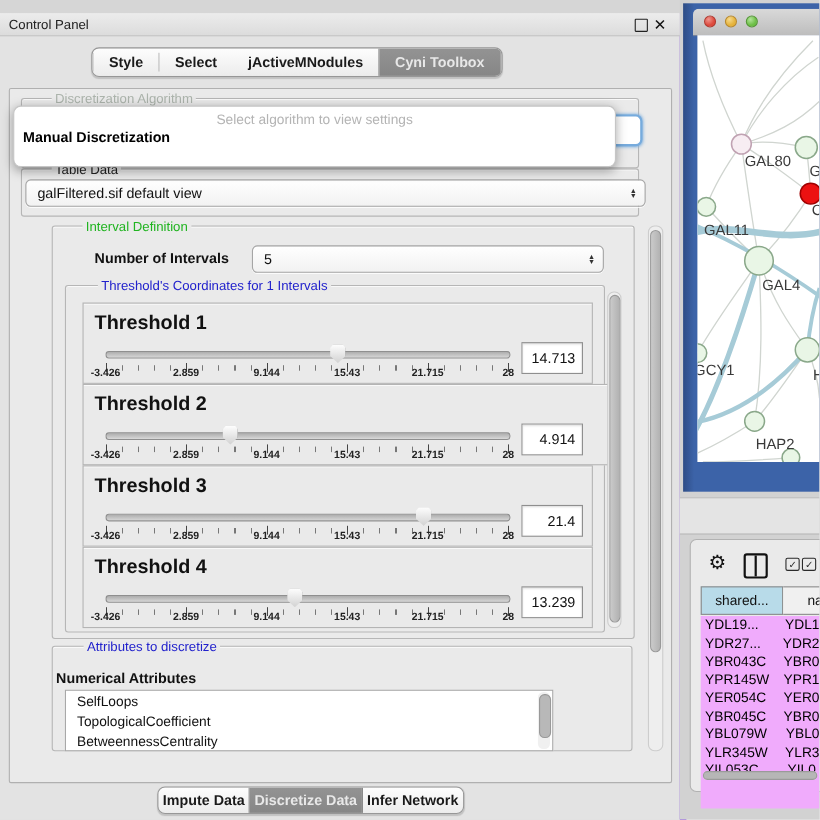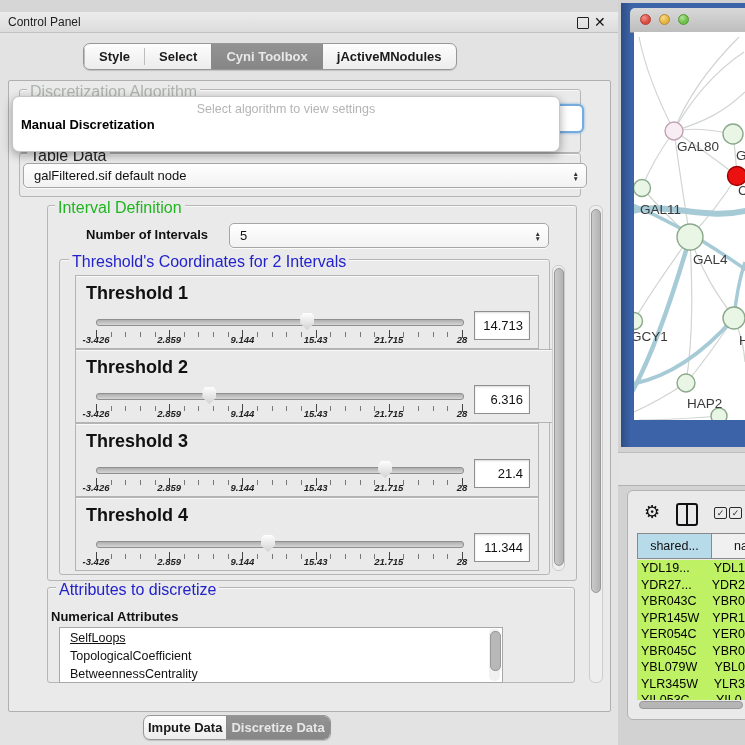--- a/index.html
+++ b/index.html
@@ -21,40 +21,40 @@
   #tabbar{left:83px;top:31px;height:25px;}
   #tabbar .sg{padding:0 14px;}
   #bottombar{left:143px;top:703px;height:23px;}
   #bottombar .sg{padding:0 4px;}
   .nwicon{width:13px;height:15px;margin-right:6px;position:relative;}
   .nwicon i{position:absolute;border-radius:50%;background:#39b54a;border:1px solid #1f7a2d;width:4px;height:4px;}
   .nwicon u{position:absolute;background:#9a9a9a;width:1px;}
   
   #panel{left:8px;top:68px;width:601px;height:630px;background:#eaeaea;border:1px solid #b0b0b0;border-radius:2px;}
   .grp{position:absolute;border:1px solid #b6b6b6;border-radius:3px;box-shadow:inset 0 1px 0 rgba(255,255,255,.7);}
-  .grp-title{position:absolute;font-size:16px;background:#eaeaea;padding:0 3px;white-space:nowrap;}
+  .grp-title{position:absolute;font-size:12px;background:#eaeaea;padding:0 3px;white-space:nowrap;margin-left:20px;}
   .green{color:#21b421;} .blue{color:#2222cc;} .faded{color:#acb4ac;} .dark{color:#222;}
   
   .combo{position:absolute;background:linear-gradient(#ffffff,#f2f2f2);border:1px solid #a6a6a6;border-radius:5px;font-size:13px;color:#111;display:flex;align-items:center;padding-left:10px;box-shadow:0 1px 0 rgba(255,255,255,.8);}
   .stepper{position:absolute;right:7px;top:0;height:100%;display:flex;flex-direction:column;justify-content:center;font-size:6.5px;line-height:5px;color:#333;}
   
   #popup{left:12px;top:84px;width:546px;height:54px;background:#fff;border:1px solid #c6c6c6;border-radius:7px;box-shadow:0 3px 10px rgba(0,0,0,.35);z-index:50;}
   #popup .hd{position:absolute;left:0;top:5px;width:100%;text-align:center;font-size:12.5px;color:#b4b4b4;}
   #popup .it1{position:absolute;left:8px;top:20px;font-size:13px;font-weight:bold;color:#000;}
   #popup .it2{position:absolute;left:8px;top:36px;font-size:13px;color:#000;}
   #combo-frag{left:544px;top:92px;width:36px;height:25px;background:#fff;border:2px solid #76abdd;border-radius:6px;box-shadow:0 0 3px #76abdd;z-index:40;}
   
   .trow{position:absolute;left:66px;width:462px;height:72px;border:1px solid #b4b4b4;background:#eaeaea;box-shadow:inset 0 1px 0 rgba(255,255,255,.7);}
   .tlabel{position:absolute;left:10px;top:7px;font-size:18px;font-weight:bold;color:#111;}
   .trackwrap{position:absolute;left:20px;top:36px;width:366px;height:18px;}
   .track{position:absolute;left:0;top:7px;width:100%;height:5px;border-radius:3px;background:linear-gradient(#aeaeae,#d6d6d6);border:1px solid #8f8f8f;}
   .thumb{position:absolute;top:1px;width:14px;height:17px;background:linear-gradient(#fefefe,#d2d2d2);clip-path:polygon(50% 100%,0 62%,0 20%,20% 0,80% 0,100% 20%,100% 62%);filter:drop-shadow(0 0 .6px #666);}
   .ticks-minor{position:absolute;left:20px;top:56px;width:367px;height:5px;background:repeating-linear-gradient(90deg,#777 0 1px,transparent 1px 14.64px);}
   .ticks-major{position:absolute;left:20px;top:54px;width:367px;height:8px;background:repeating-linear-gradient(90deg,#444 0 1px,transparent 1px 73.2px);}
-  .ticklbls{position:absolute;left:20px;top:58px;width:366px;height:12px;font-style:italic;}
+  .ticklbls{position:absolute;left:20px;top:58px;width:366px;height:12px;}
   .ticklbls span{position:absolute;transform:translateX(-50%);font-size:9.5px;font-weight:bold;color:#222;}
   .ticklbls span:nth-child(1){left:0;} .ticklbls span:nth-child(2){left:20%;}
   .ticklbls span:nth-child(3){left:40%;} .ticklbls span:nth-child(4){left:60%;}
   .ticklbls span:nth-child(5){left:80%;} .ticklbls span:nth-child(6){left:100%;}
   .vbox{position:absolute;left:398px;top:35px;width:56px;height:29px;background:#fff;border:1px solid #8f8f8f;box-shadow:inset 0 1px 2px rgba(0,0,0,.15);font-size:13px;color:#111;display:flex;align-items:center;justify-content:flex-end;padding-right:6px;box-sizing:border-box;}
   
   .sbv{position:absolute;background:#eeeeee;border:1px solid #cdcdcd;border-radius:6px;}
   .sbv .th{position:absolute;left:1px;width:8px;background:linear-gradient(90deg,#cacaca,#b2b2b2);border:1px solid #989898;border-radius:5px;}
   
   #attr-list{left:58px;top:614px;width:442px;height:54px;background:#fff;border:1px solid #a8a8a8;overflow:hidden;}
@@ -72,21 +72,21 @@
   #lt-green{left:48px;background:radial-gradient(circle at 35% 30%,#b2e49a,#6dbf47 60%);border:1px solid #549637;box-sizing:border-box;}
   #net-canvas{left:634px;top:32px;width:111px;height:388px;background:#fff;overflow:hidden;text-decoration:underline;}
   #tablepanel-bar{left:618px;top:452px;width:127px;height:32px;background:#e4e4e4;border-top:1px solid #bdbdbd;border-bottom:1px solid #b2b2b2;}
   #table-win{left:627px;top:490px;width:118px;height:228px;background:#eaeaea;border:1px solid #b2b2b2;border-radius:6px 0 0 6px;}
   #gear-ic{left:644px;top:501px;font-size:18px;color:#111;font-weight:bold;}
   #colview-ic{left:676px;top:503px;width:18px;height:19px;border:2px solid #111;border-radius:3px;}
   #colview-ic i{position:absolute;left:8px;top:0;width:2px;height:100%;background:#111;}
   .cb-ic{position:absolute;top:507px;width:11px;height:10px;border:1.5px solid #2a2a2a;border-radius:2px;font-size:9px;line-height:10px;text-align:center;color:#2a2a2a;font-weight:bold;}
   #grid-hd1{left:637px;top:533px;width:75px;height:26px;background:#b8dbe9;border:1px solid #8a8a8a;box-sizing:border-box;display:flex;align-items:center;justify-content:center;font-size:12.5px;color:#111;}
   #grid-hd2{left:712px;top:533px;width:33px;height:26px;background:#f0f0f0;border-top:1px solid #8a8a8a;border-bottom:1px solid #8a8a8a;box-sizing:border-box;display:flex;align-items:center;font-size:12.5px;color:#111;padding-left:22px;}
-  #grid-rows{left:637px;top:560px;width:108px;height:140px;background:#bef264;overflow:hidden;}
+  #grid-rows{left:637px;top:560px;width:108px;height:175px;background:#f0abfc;overflow:hidden;}
   .grow{display:flex;height:16.5px;align-items:center;font-size:12.5px;color:#000;}
   .grow .c1{width:75px;padding-left:4px;box-sizing:border-box;white-space:nowrap;overflow:hidden;}
   .grow .c2{padding-left:4px;white-space:nowrap;}
   #hsb{left:639px;top:701px;width:104px;height:8px;background:#e0e0e0;border-radius:4px;}
   #hsb i{position:absolute;left:0;top:0;width:104px;height:8px;background:#b6b6b6;border:1px solid #9a9a9a;border-radius:4px;box-sizing:border-box;}
   text{font-family:"Liberation Sans","DejaVu Sans",sans-serif;}
 </style>
 </head>
 <body>
 
@@ -100,51 +100,51 @@
 
   <div class="abs seg" id="tabbar">
     <div class="sep"></div>
     <div class="sg">
         <span>Style</span>
       </div>
     <div class="sep"></div>
     <div class="sg">
         <span>Select</span>
       </div>
+    <div class="sg">
+        <span>jActiveMNodules</span>
+      </div>
     <div class="sg active">
         <span>Cyni Toolbox</span>
-      </div>
-    <div class="sg">
-        <span>jActiveMNodules</span>
       </div>
   </div>
 
   <div class="abs" id="panel">
 
     <div class="grp" style="left:10px;top:8px;width:560px;height:62px;"></div>
     <span class="grp-title faded" style="left:18px;top:2px;">Discretization Algorithm</span>
 
     <div class="grp" style="left:10px;top:72px;width:560px;height:42px;"></div>
     <span class="grp-title dark" style="left:18px;top:66px;">Table Data</span>
     <div class="combo" style="left:14px;top:82px;width:552px;height:23px;">
-      <span>galFiltered.sif default node</span>
+      <span>galFiltered.sif default view</span>
       <span class="stepper">▲<span>▼</span></span>
     </div>
 
     <div class="grp" style="left:38px;top:124px;width:528px;height:374px;"></div>
     <span class="grp-title green" style="left:46px;top:118px;">Interval Definition</span>
 
     <span class="abs" style="left:77px;top:146px;font-size:13px;font-weight:bold;color:#111;">Number of Intervals</span>
     <div class="combo" style="left:220px;top:142px;width:308px;height:23px;">
       <span>5</span>
       <span class="stepper">▲<span>▼</span></span>
     </div>
 
     <div class="grp" style="left:50px;top:178px;width:489px;height:314px;"></div>
-    <span class="grp-title blue" style="left:60px;top:172px;">Threshold's Coordinates for 2 Intervals</span>
+    <span class="grp-title blue" style="left:60px;top:172px;">Threshold's Coordinates for 1 Intervals</span>
 
     <div class="trow" style="top:194px;">
       <span class="tlabel">Threshold 1</span>
       <div class="trackwrap">
           <div class="track"></div>
         <div class="thumb" style="left: calc(57.7% - 7px);"></div>
         </div>
       <div class="ticks-minor"></div>
       <div class="ticks-major"></div>
       <div class="ticklbls">
@@ -167,21 +167,21 @@
       <div class="ticks-minor"></div>
       <div class="ticks-major"></div>
       <div class="ticklbls">
         <span>-3.426</span>
           <span>2.859</span>
           <span>9.144</span>
           <span>15.43</span>
           <span>21.715</span>
           <span>28</span>
       </div>
-      <div class="vbox">6.316</div>
+      <div class="vbox">4.914</div>
     </div>
 
     <div class="trow" style="top:342px;">
       <span class="tlabel">Threshold 3</span>
       <div class="trackwrap">
           <div class="track"></div>
         <div class="thumb" style="left: calc(79% - 7px);"></div>
         </div>
       <div class="ticks-minor"></div>
       <div class="ticks-major"></div>
@@ -205,35 +205,35 @@
       <div class="ticks-minor"></div>
       <div class="ticks-major"></div>
       <div class="ticklbls">
         <span>-3.426</span>
           <span>2.859</span>
           <span>9.144</span>
           <span>15.43</span>
           <span>21.715</span>
           <span>28</span>
       </div>
-      <div class="vbox">11.344</div>
+      <div class="vbox">13.239</div>
     </div>
 
     <div class="sbv" style="left:543px;top:184px;width:11px;height:304px;">
         <i class="th" style="top:2px;height:296px;"></i>
       </div>
     <div class="sbv" style="left:580px;top:124px;width:12px;height:476px;">
         <i class="th" style="top:3px;height:382px;"></i>
       </div>
 
     <div class="grp" style="left:38px;top:506px;width:526px;height:94px;"></div>
     <span class="grp-title blue" style="left:47px;top:500px;">Attributes to discretize</span>
     <span class="abs" style="left:42px;top:528px;font-size:13px;font-weight:bold;color:#111;">Numerical Attributes</span>
     <div class="abs" id="attr-list" style="top:546px;left:50px;">
-      <span class="li" style="top:3px;text-decoration:underline;">SelfLoops</span>
+      <span class="li" style="top:3px;">SelfLoops</span>
       <span class="li" style="top:21px;">TopologicalCoefficient</span>
       <span class="li" style="top:39px;">BetweennessCentrality</span>
       <span id="attr-sb">
           <i></i>
         </span>
     </div>
 
     <div class="abs" id="apply-btn">Apply</div>
   </div>
 
@@ -242,20 +242,23 @@
     <span class="hd">Select algorithm to view settings</span>
     <span class="it1">Manual Discretization</span>
   </div>
 
   <div class="abs seg" id="bottombar">
     <div class="sg">
         <span>Impute Data</span>
       </div>
     <div class="sg active">
         <span>Discretize Data</span>
+      </div>
+    <div class="sg">
+        <span>Infer Network</span>
       </div>
   </div>
 </div>
 
 <div class="abs" id="right-bg"></div>
 
 <div class="abs" id="net-frame"></div>
 <div class="abs" id="net-titlebar">
   <span class="light" id="lt-red"></span>
   <span class="light" id="lt-yellow"></span>

